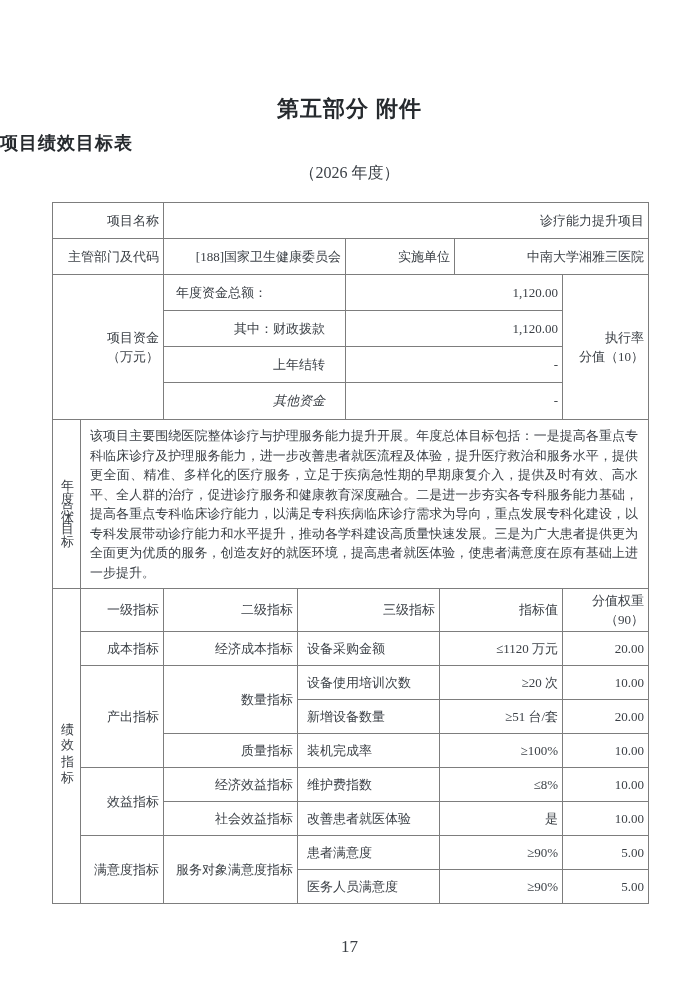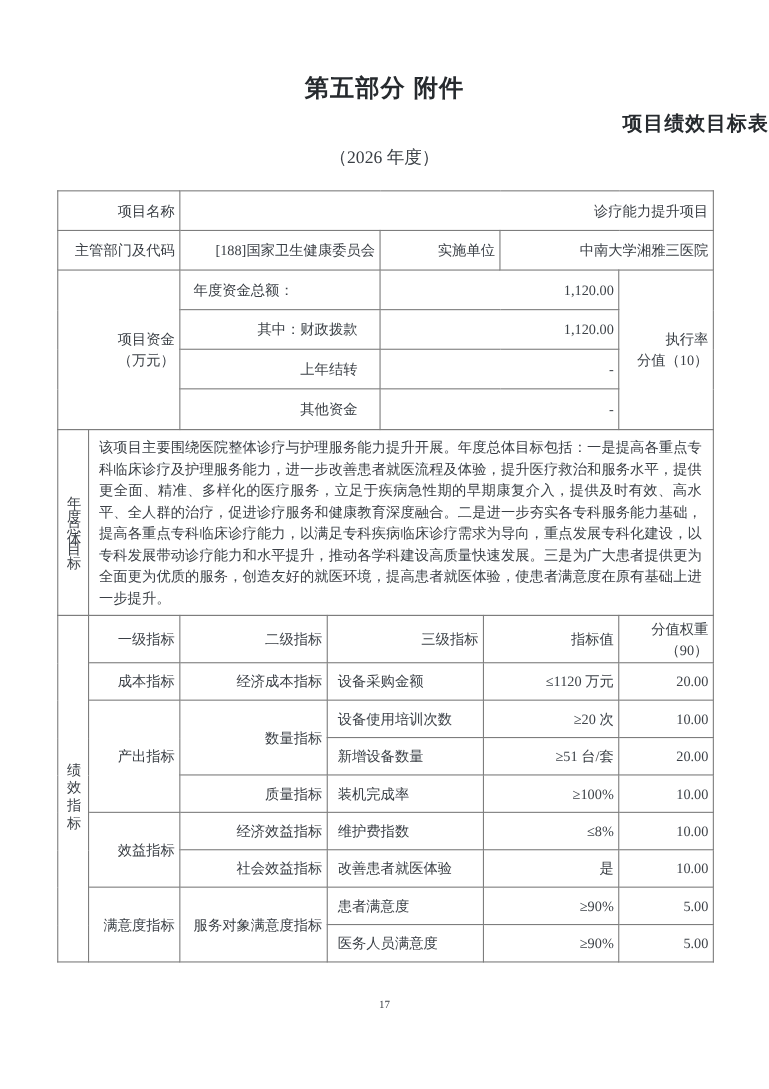--- a/index.html
+++ b/index.html
@@ -4,30 +4,30 @@
 <style>
   * { margin: 0; padding: 0; box-sizing: border-box; }
   html, body { background: #ffffff; }
   body {
     width: 699px; height: 990px;
     font-family: "Liberation Serif", "DejaVu Serif", serif;
     color: #3a3f45;
     position: relative;
     overflow: hidden;
   }
-  .doc { padding-top: 67px; }
+  .doc { padding-top: 96px; }
   .title {
     text-align: center;
     font-family: "Liberation Sans", "DejaVu Sans", sans-serif;
     font-weight: bold; font-size: 22px; line-height: 26px; color: #262a2e;
     letter-spacing: 1px;
   }
   .subtitle {
-    text-align: right;
-    font-family: Liberation Mono, monospace;
+    text-align: left;
+    font-family: Liberation Sans, sans-serif;
     font-weight: bold; font-size: 18px; line-height: 22px; color: #262a2e;
     margin-top: 10px; letter-spacing: 1px;
   }
   .yearline {
     text-align: center; font-size: 16px; line-height: 17px;
     margin-top: 10px; color: #3a3f45;
   }
   table {
     border-collapse: collapse; table-layout: fixed;
     width: 596px; margin-left: 52px;
@@ -35,21 +35,21 @@
   }
   #tableA { margin-top: 21px; }
   #tableB, #tableC { margin-top: -1px; }
   td {
     border: 1px solid #7d7d7d;
     text-align: right; vertical-align: middle;
     padding: 2px 4px;
     overflow: hidden;
   }
   .r36 { height: 36px; }
-  .r37 { height: 37px; }
+  .r37 { height: 37px; font-style: italic; }
   .r40 { height: 40px; }
   .r34 { height: 34px; }
   .goal-row { height: 151px; }
   .name-left  { text-align: left;  padding-left: 12px; }
   .name-right { text-align: right; padding-right: 20px; }
   .l3cell { text-align: left; padding-left: 9px; }
   .goal-text-cell {
     text-align: justify; vertical-align: middle;
     padding: 6px 10px 6px 9px;
     line-height: 19.5px; font-size: 13px; margin-left: 24px;
@@ -57,21 +57,21 @@
   .vlabel {
     display: inline-block;
     writing-mode: vertical-rl;
     text-orientation: upright;
     font-size: 13px;
   }
   .vlabel.goal { letter-spacing: 11px; }
   .vlabel.perf { letter-spacing: 16px; }
   .twoline div { line-height: 19px; }
   .pagenum {
-    text-align: center; font-size: 10px; color: #3a3f45;
+    text-align: center; font-size: 17px; color: #3a3f45;
     margin-top: 33px;
   }
 </style>
 </head>
 <body>
 
 <div class="doc">
 
   <div class="title">第五部分 附件</div>
   <div class="subtitle">项目绩效目标表</div>

